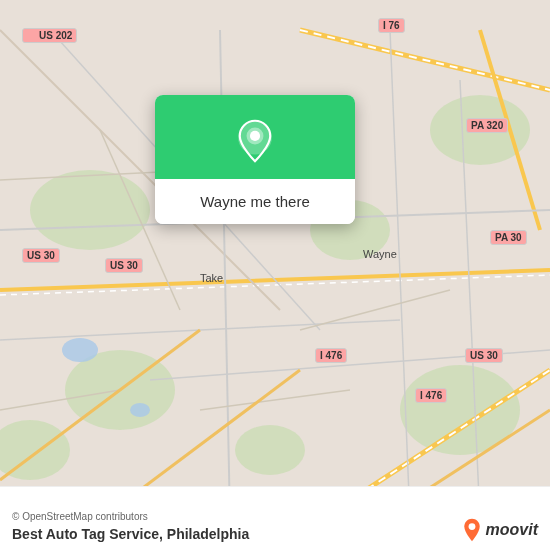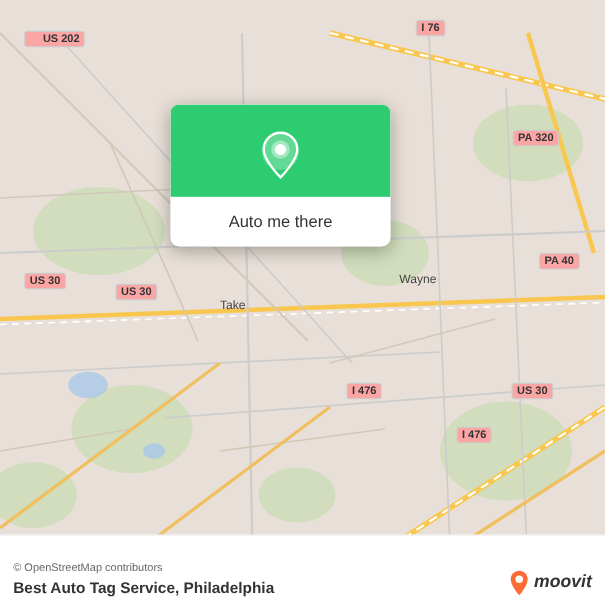--- a/index.html
+++ b/index.html
@@ -190,42 +190,42 @@
     <path d="M 0 380 L 120 360" stroke="#d0c8b8" stroke-width="1.5" fill="none"></path>
 
     <path d="M 100 490 L 300 340" stroke="#f0c060" stroke-width="3" fill="none"></path>
     <path d="M 0 450 L 200 300" stroke="#f0c060" stroke-width="3" fill="none"></path>
     <path d="M 380 490 L 550 380" stroke="#f0c060" stroke-width="3" fill="none"></path>
   </svg>
 
   <div class="road-label" style="top:28px; left:22px;padding-left:16px;">US 202</div>
   <div class="road-label" style="top:18px; left:378px;">I 76</div>
   <div class="road-label" style="top:118px; left:466px;">PA 320</div>
-  <div class="road-label" style="top:230px; left:490px;">PA 40</div>
+  <div class="road-label" style="top:230px; left:490px;">PA 30</div>
   <div class="road-label" style="top:248px; left:22px;">US 30</div>
   <div class="road-label" style="top:258px; left:105px;">US 30</div>
   <div class="road-label" style="top:348px; left:315px;">I 476</div>
   <div class="road-label" style="top:388px; left:415px;">I 476</div>
   <div class="road-label" style="top:348px; left:465px;">US 30</div>
 
   <div class="town-label" style="top:272px; left:200px;">Take</div>
   <div class="town-label" style="top:248px; left:363px;">Wayne</div>
 
   <div class="popup-card">
     <div class="popup-green-section">
 
       <svg class="popup-pin-icon" viewBox="0 0 44 52" xmlns="http://www.w3.org/2000/svg">
         <circle cx="22" cy="22" r="20" fill="white" opacity="0.25"></circle>
         <circle cx="22" cy="20" r="10" fill="white" opacity="0.4"></circle>
         <circle cx="22" cy="20" r="6" fill="white"></circle>
         <path d="M22 2 C12 2 4 10 4 20 C4 32 22 50 22 50 C22 50 40 32 40 20 C40 10 32 2 22 2Z" fill="none" stroke="white" stroke-width="2.5"></path>
       </svg>
     </div>
     <div class="popup-button-section">
-      <button class="take-me-there-btn">Auto me there</button>
+      <button class="take-me-there-btn">Wayne me there</button>
     </div>
   </div>
 
   <div class="bottom-bar">
     <div class="bottom-bar-copyright">© OpenStreetMap contributors</div>
     <div class="bottom-bar-title">Best Auto Tag Service, Philadelphia</div>
 
     <div class="moovit-logo">
 
       <svg class="moovit-pin" viewBox="0 0 20 28" xmlns="http://www.w3.org/2000/svg">

